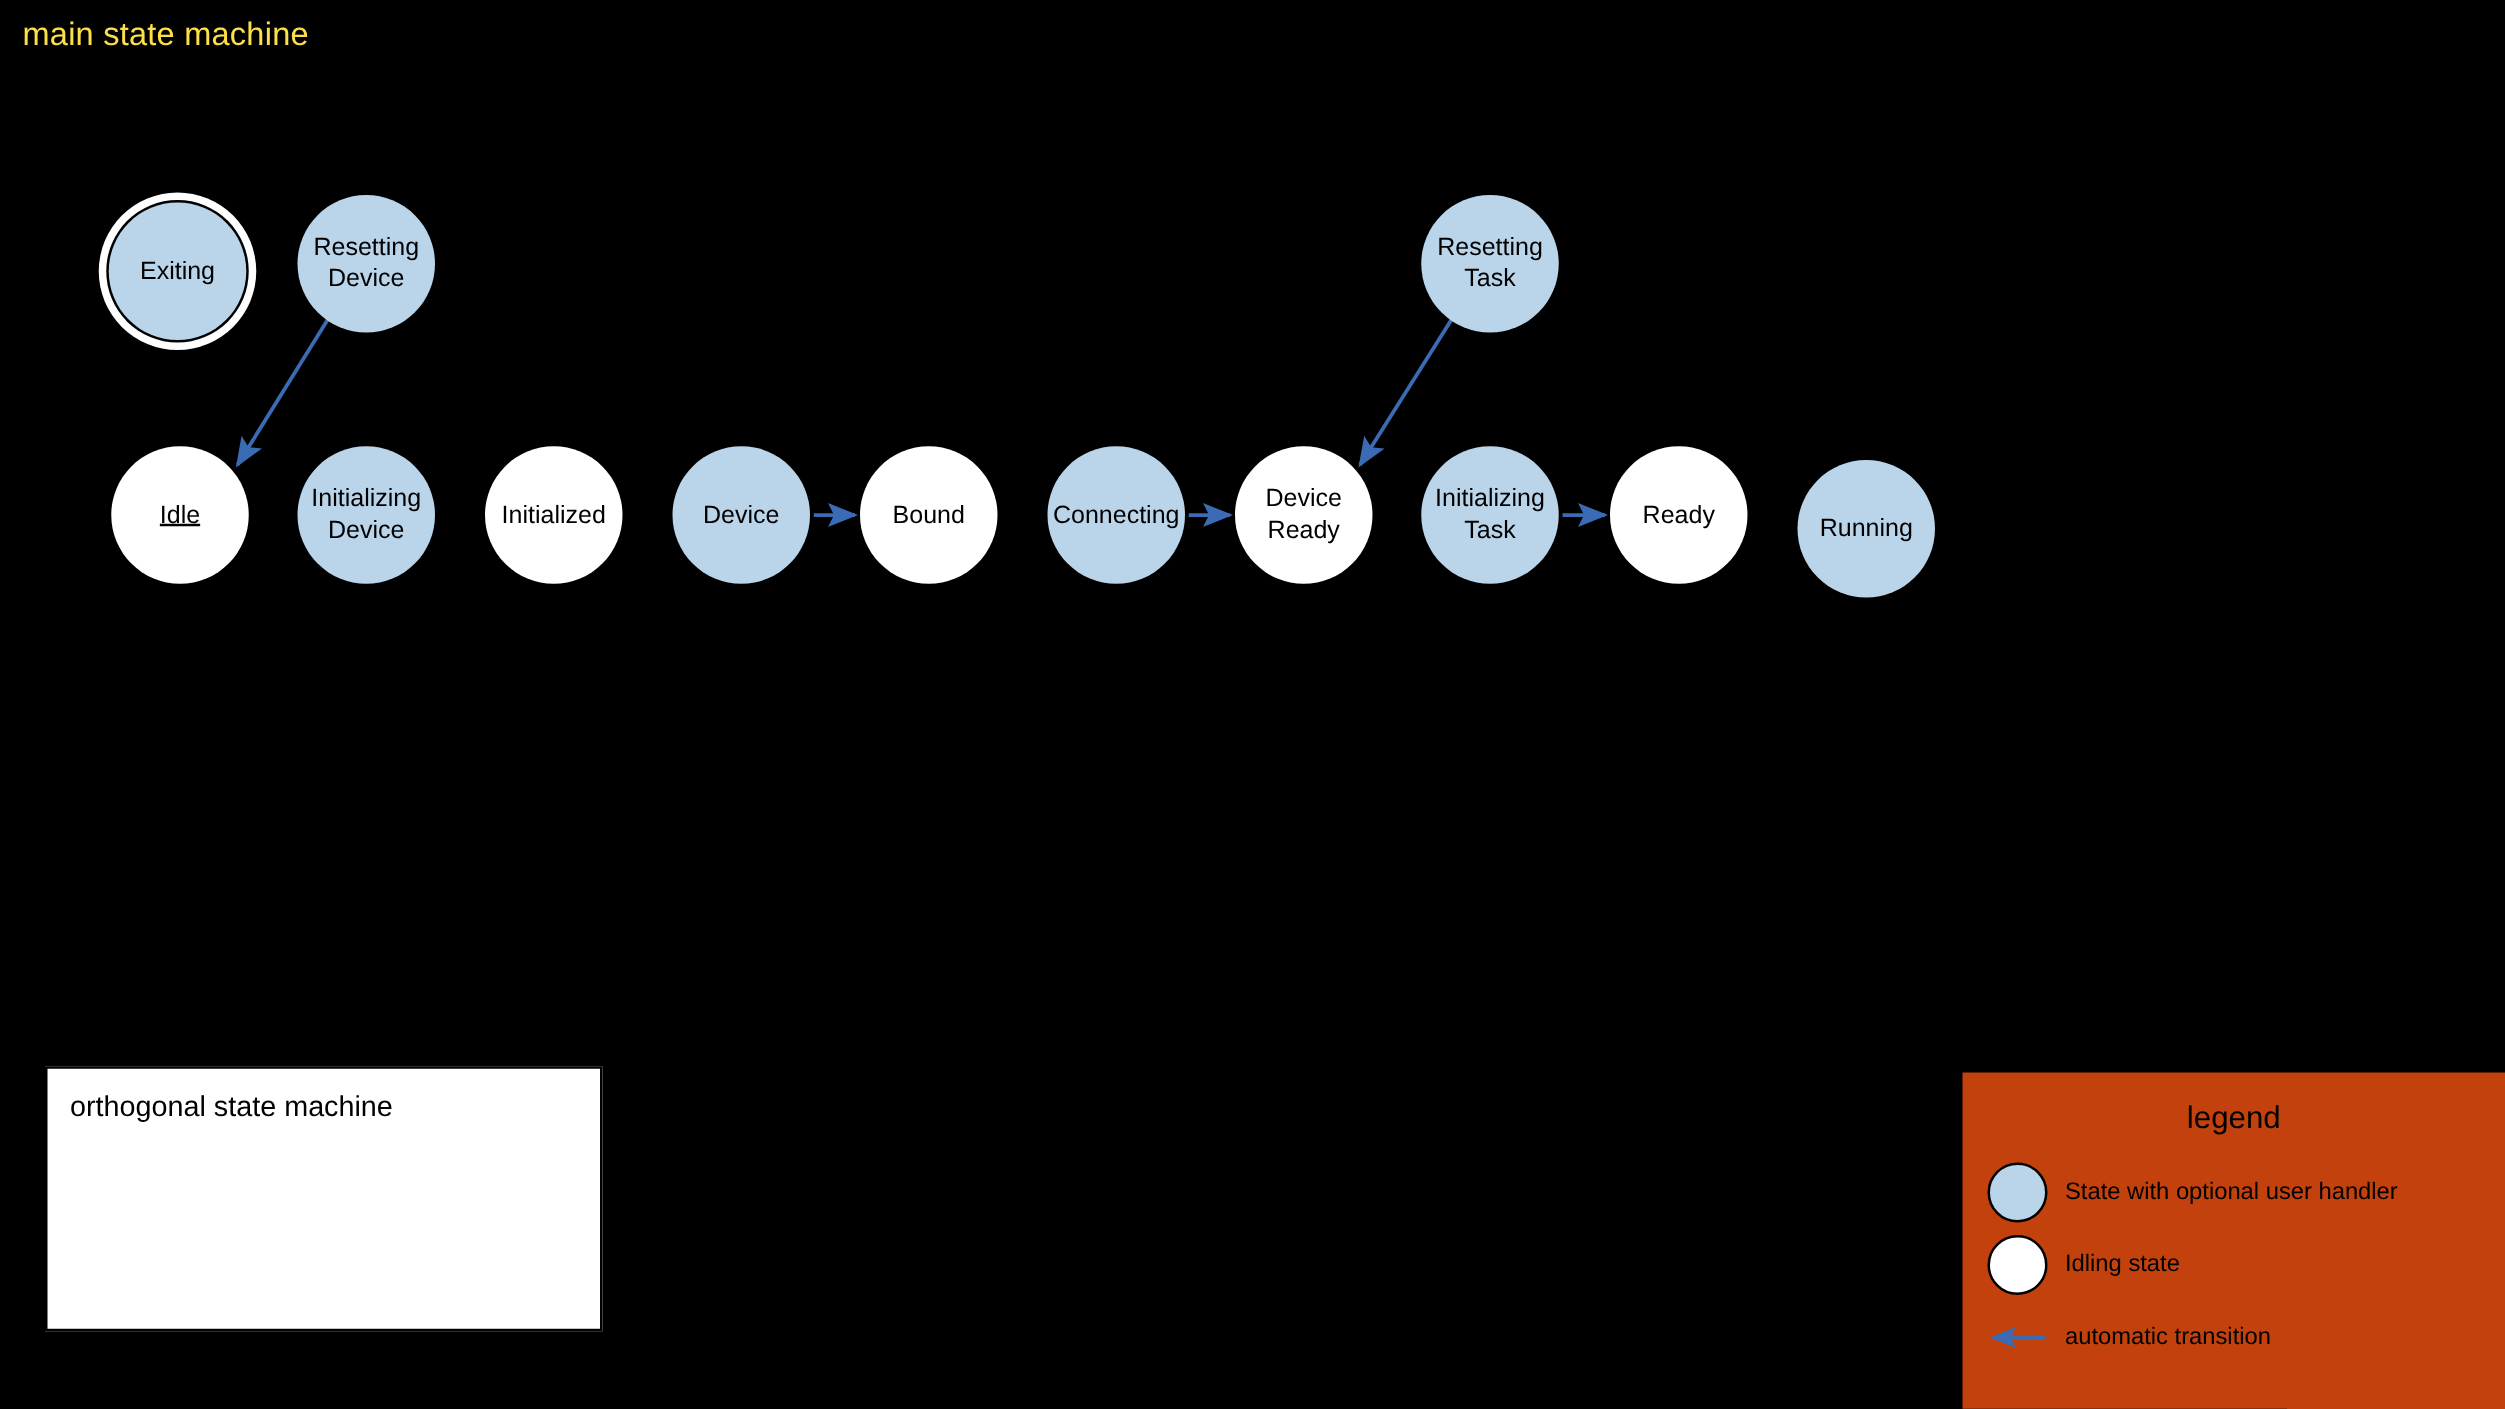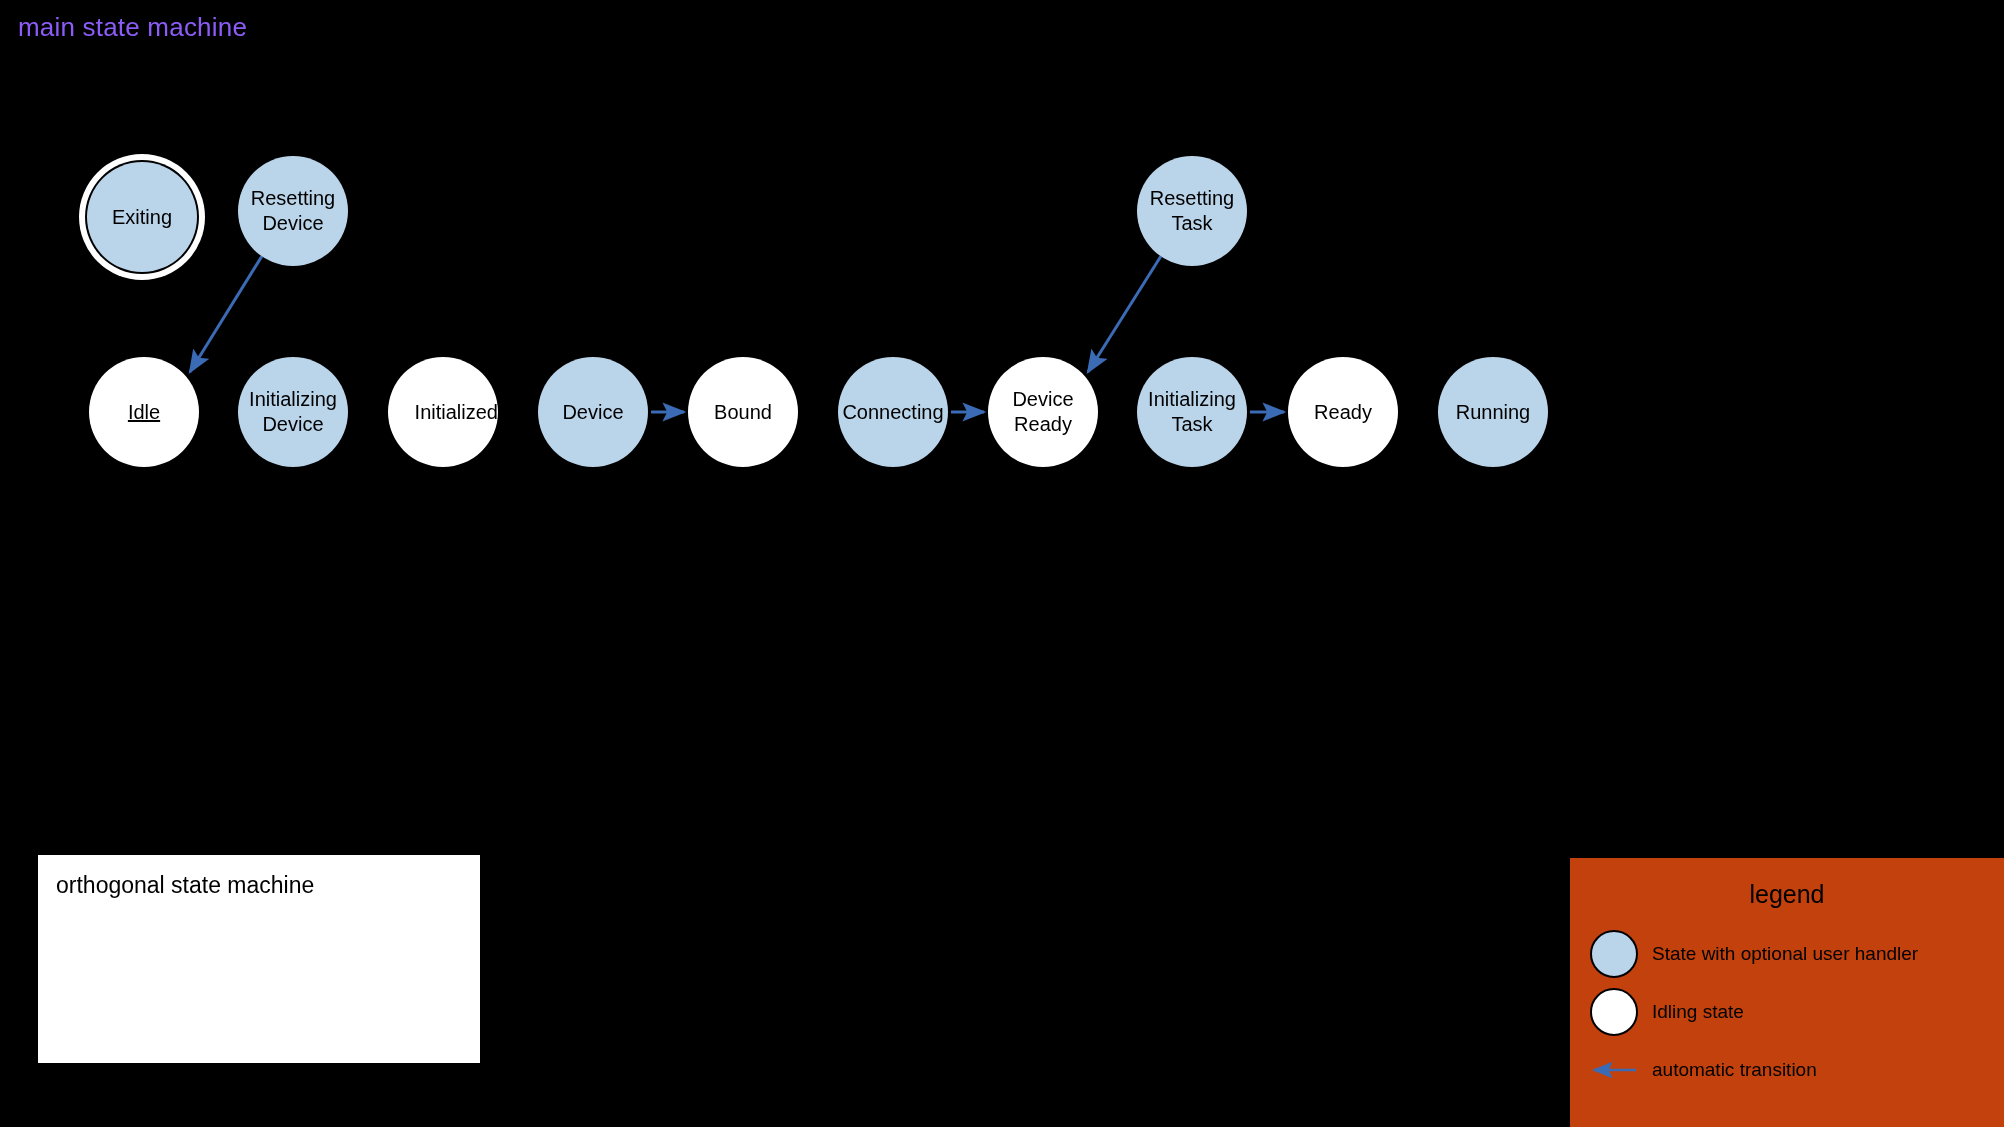--- a/index.html
+++ b/index.html
@@ -18,21 +18,21 @@
   #canvas {
     position: absolute;
     inset: 0;
     width: 2004px;
     height: 1127px;
   }
   .title {
     position: absolute;
     left: 18px;
     top: 12px;
-    color: #8b5cf6;
+    color: #fde047;
     font-size: 26px;
     line-height: 30px;
     letter-spacing: 0.2px;
     white-space: nowrap;
   }
 
   
   .state {
     position: absolute;
     border-radius: 50%;
@@ -174,21 +174,21 @@
 
   <div class="state idling" style="left:89px; top:357px; width:110px; height:110px;text-decoration:underline;">
     <span class="lbl">Idle</span>
   </div>
 
   <div class="state handler" style="left:238px; top:357px; width:110px; height:110px;">
     <span class="lbl">Initializing
 Device</span>
   </div>
 
-  <div class="state idling" style="left:388px; top:357px; width:110px; height:110px;justify-content:flex-end;">
+  <div class="state idling" style="left:388px; top:357px; width:110px; height:110px;">
     <span class="lbl">Initialized</span>
   </div>
 
   <div class="state handler" style="left:538px; top:357px; width:110px; height:110px;">
     <span class="lbl">Device</span>
   </div>
 
   <div class="state idling" style="left:688px; top:357px; width:110px; height:110px;">
     <span class="lbl">Bound</span>
   </div>
@@ -209,21 +209,21 @@
 
   <div class="state handler" style="left:1137px; top:357px; width:110px; height:110px;">
     <span class="lbl">Initializing
 Task</span>
   </div>
 
   <div class="state idling" style="left:1288px; top:357px; width:110px; height:110px;">
     <span class="lbl">Ready</span>
   </div>
 
-  <div class="state handler" style="left:1438px; top:357px; width:110px; height:110px;">
+  <div class="state handler" style="left:1438px; top:368px; width:110px; height:110px;">
     <span class="lbl">Running</span>
   </div>
 
 </div>
 
 <div class="ortho-panel">
   <div class="ortho-title">orthogonal state machine</div>
 
 </div>
 

